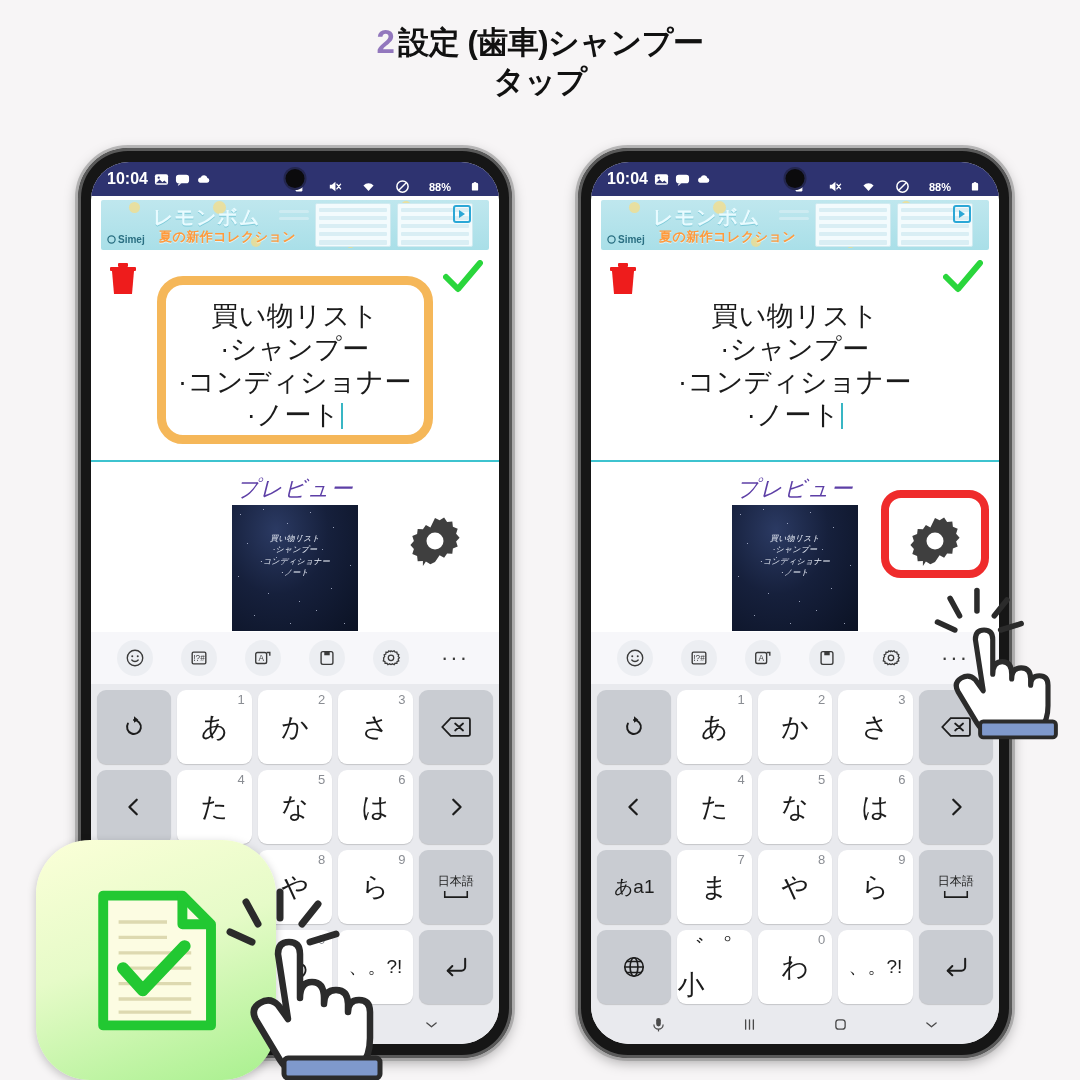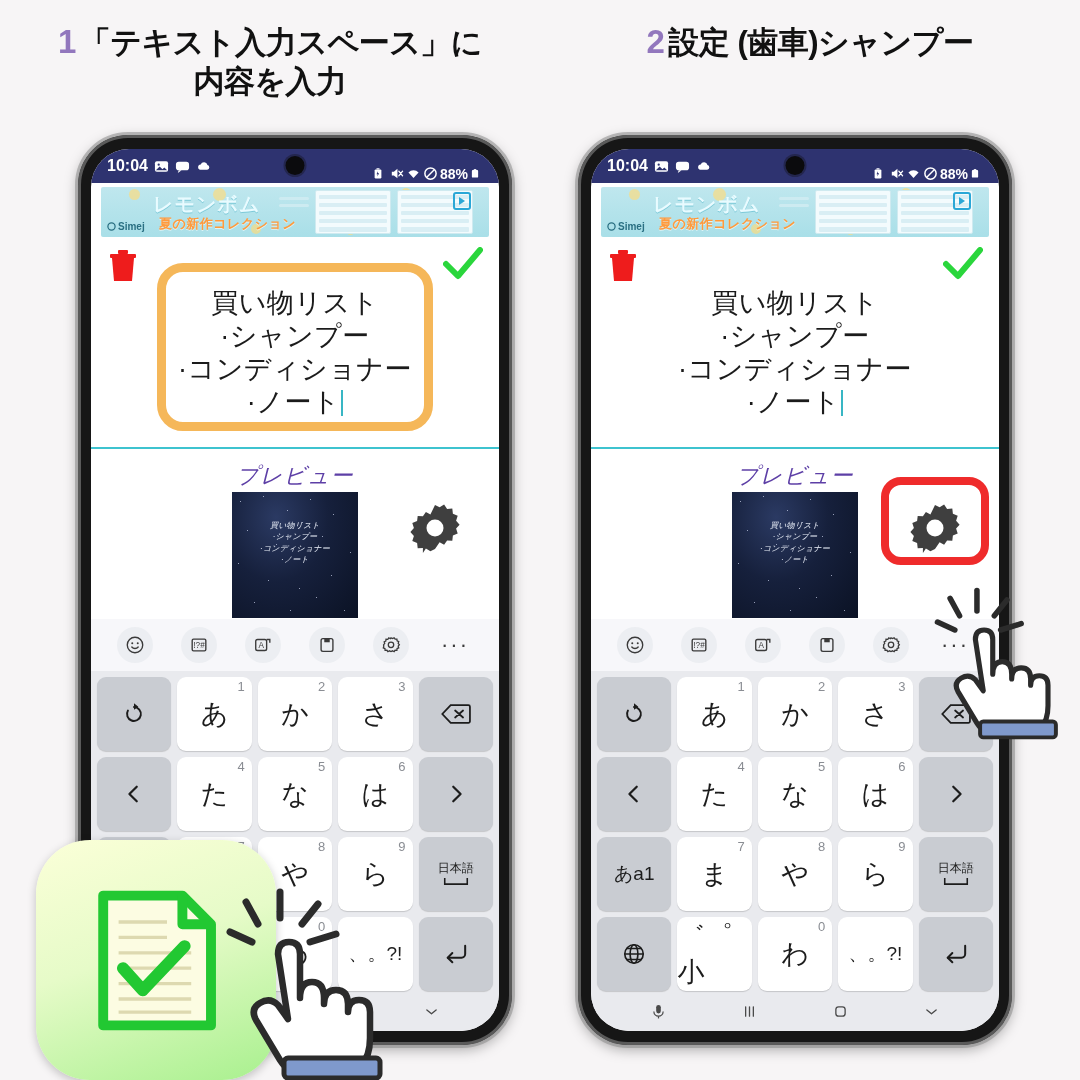--- a/index.html
+++ b/index.html
@@ -13,21 +13,21 @@
 
   
   .headers { position: absolute; top: 0; left: 0; width: 1080px; height: 140px; display: flex; }
   .hdr { flex: 1; text-align: center; padding-top: 22px; }
   .hdr .line1 { font-size: 31px; font-weight: 700; color: #111; letter-spacing: -0.5px; white-space: nowrap; line-height: 1.22; }
   .hdr .line2 { font-size: 31px; font-weight: 700; color: #111; letter-spacing: -0.5px; line-height: 1.32; }
   .stepnum { color: #9277bd; font-weight: 700; font-size: 33px; padding-right: 4px; }
 
   
   .phone {
-    position: absolute; top: 135px; width: 434px; height: 910px;
+    position: absolute; top: 148px; width: 434px; height: 910px;
     border-radius: 50px;
     background: #161616;
     box-shadow: 0 0 0 3px #5a5a5a inset, 0 4px 14px rgba(0,0,0,0.35);
     padding: 14px 13px 14px 13px;
   }
   .phone.left { left: 78px; }
   .phone.right { left: 578px; }
   .phone::before { 
     content: ""; position: absolute; inset: -3px; border-radius: 53px;
     border: 3px solid #8d8d8d; pointer-events: none; opacity: .55;
@@ -39,21 +39,21 @@
   }
 
   
   .statusbar {
     height: 34px; background: #2e3370; color: #fff;
     display: flex; align-items: center; justify-content: space-between;
     padding: 0 14px 0 16px; font-size: 16px; font-weight: 600; flex: none;
     position: relative;
   }
   .sb-left { display: flex; align-items: center; gap: 6px; }
-  .sb-right { display: flex; align-items: center; gap: 2px; font-size: 14px; margin-top: 15px; }
+  .sb-right { display: flex; align-items: center; gap: 19px; font-size: 11px; margin-top: 15px; }
   .sb-ico { width: 15px; height: 15px; display: inline-block; }
   .camera {
     position: absolute; left: 50%; top: 7px; transform: translateX(-50%);
     width: 19px; height: 19px; border-radius: 50%; background: #0b0b0d;
     box-shadow: 0 0 0 2px #23264e;
   }
 
   
   .adbanner {
     flex: none; height: 50px; margin: 4px 10px 0 10px;
@@ -177,25 +177,22 @@
     overflow: visible;
   }
 </style>
 </head>
 <body>
 
 <div class="page">
 
   <div class="headers">
     <div class="hdr">
-      <div class="line1"><span class="stepnum">1</span><span>「テキスト入力スペース」に</span></div>
-      <div class="line2">内容を入力</div>
-    </div>
-    <div class="hdr">
       <div class="line1"><span class="stepnum">2</span><span>設定 (歯車)シャンプー</span></div>
+      <div class="line2">タップ</div>
     </div>
   </div>
 
   <div class="phone left">
     <div class="screen">
 
       <div class="statusbar">
         <div class="sb-left">
           <span>10:04</span>
           <span class="sb-ico"><svg viewBox="0 0 16 16" width="15" height="15">

